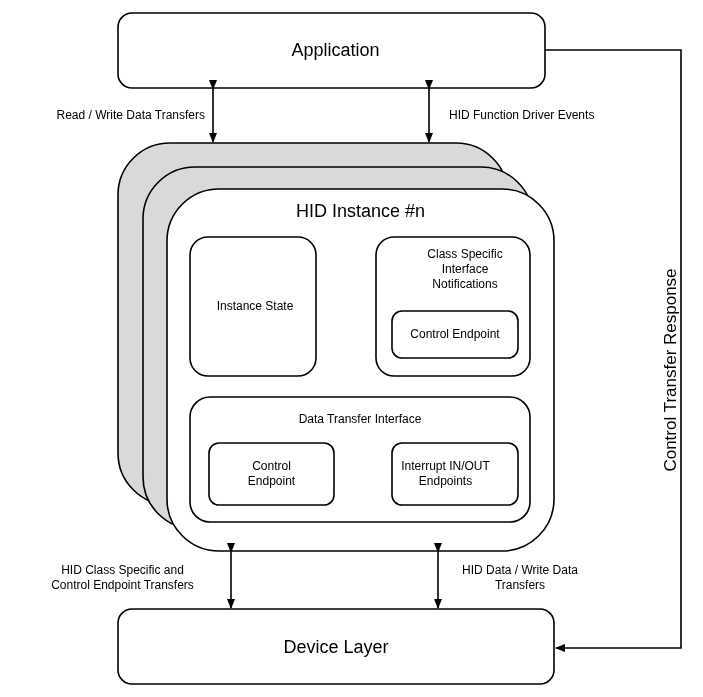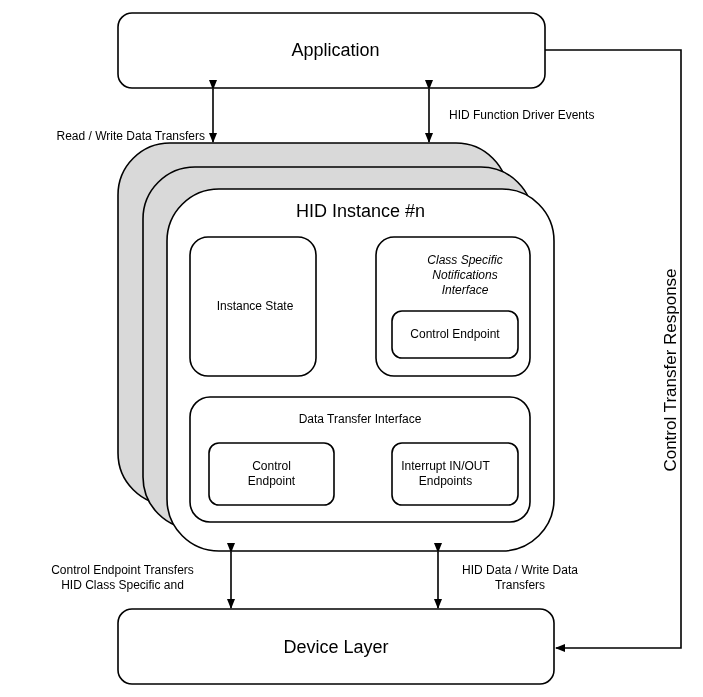--- a/index.html
+++ b/index.html
@@ -42,42 +42,42 @@
   <line x1="231" y1="552" x2="231" y2="608" stroke="#000" stroke-width="1.6" marker-start="url(#ah)" marker-end="url(#ah)"></line>
   <line x1="438" y1="552" x2="438" y2="608" stroke="#000" stroke-width="1.6" marker-start="url(#ah)" marker-end="url(#ah)"></line>
 
   <polyline points="545,50 681,50 681,648 556,648" fill="none" stroke="#000" stroke-width="1.6" marker-end="url(#ah)"></polyline>
 </svg>
 
 <div class="lbl s18" style="left:118px; top:39px; width:435px;">Application</div>
 <div class="lbl s18" style="left:167px; top:200px; width:387px;">HID Instance #n</div>
 <div class="lbl s12" style="left:190px; top:299px; width:130px;">Instance State</div>
 
-<div class="lbl s12" style="left:376px; top:253px; width:178px;font-style:italic;">
+<div class="lbl s12" style="left:376px; top:247px; width:178px;">
   <div>Class Specific</div>
+  <div>Interface</div>
   <div>Notifications</div>
-  <div>Interface</div>
 </div>
 <div class="lbl s12" style="left:392px; top:327px; width:126px;">Control Endpoint</div>
 
 <div class="lbl s12" style="left:190px; top:412px; width:340px;">Data Transfer Interface</div>
 <div class="lbl s12" style="left:209px; top:459px; width:125px;">
   <div>Control</div>
   <div>Endpoint</div>
 </div>
 <div class="lbl s12" style="left:392px; top:459px; width:107px;">
   <div>Interrupt IN/OUT</div>
   <div>Endpoints</div>
 </div>
 
 <div class="lbl s18" style="left:118px; top:636px; width:436px;">Device Layer</div>
 
-<div class="lbl s12" style="left:20px; top:108px; width:185px; text-align:right;margin-top:21px;">Read / Write Data Transfers</div>
+<div class="lbl s12" style="left:20px; top:108px; width:185px; text-align:right;">Read / Write Data Transfers</div>
 <div class="lbl s12" style="left:449px; top:108px; width:200px; text-align:left;">HID Function Driver Events</div>
 <div class="lbl s12" style="left:30px; top:563px; width:185px;">
+  <div>HID Class Specific and</div>
   <div>Control Endpoint Transfers</div>
-  <div>HID Class Specific and</div>
 </div>
 <div class="lbl s12" style="left:455px; top:563px; width:130px;">
   <div>HID Data / Write Data</div>
   <div>Transfers</div>
 </div>
 <div class="lbl s17" style="left:560px; top:360px; width:220px; transform: translate(0,0) rotate(-90deg); transform-origin: 110px 10px; white-space:nowrap;">Control Transfer Response</div>
 
 </body></html>

